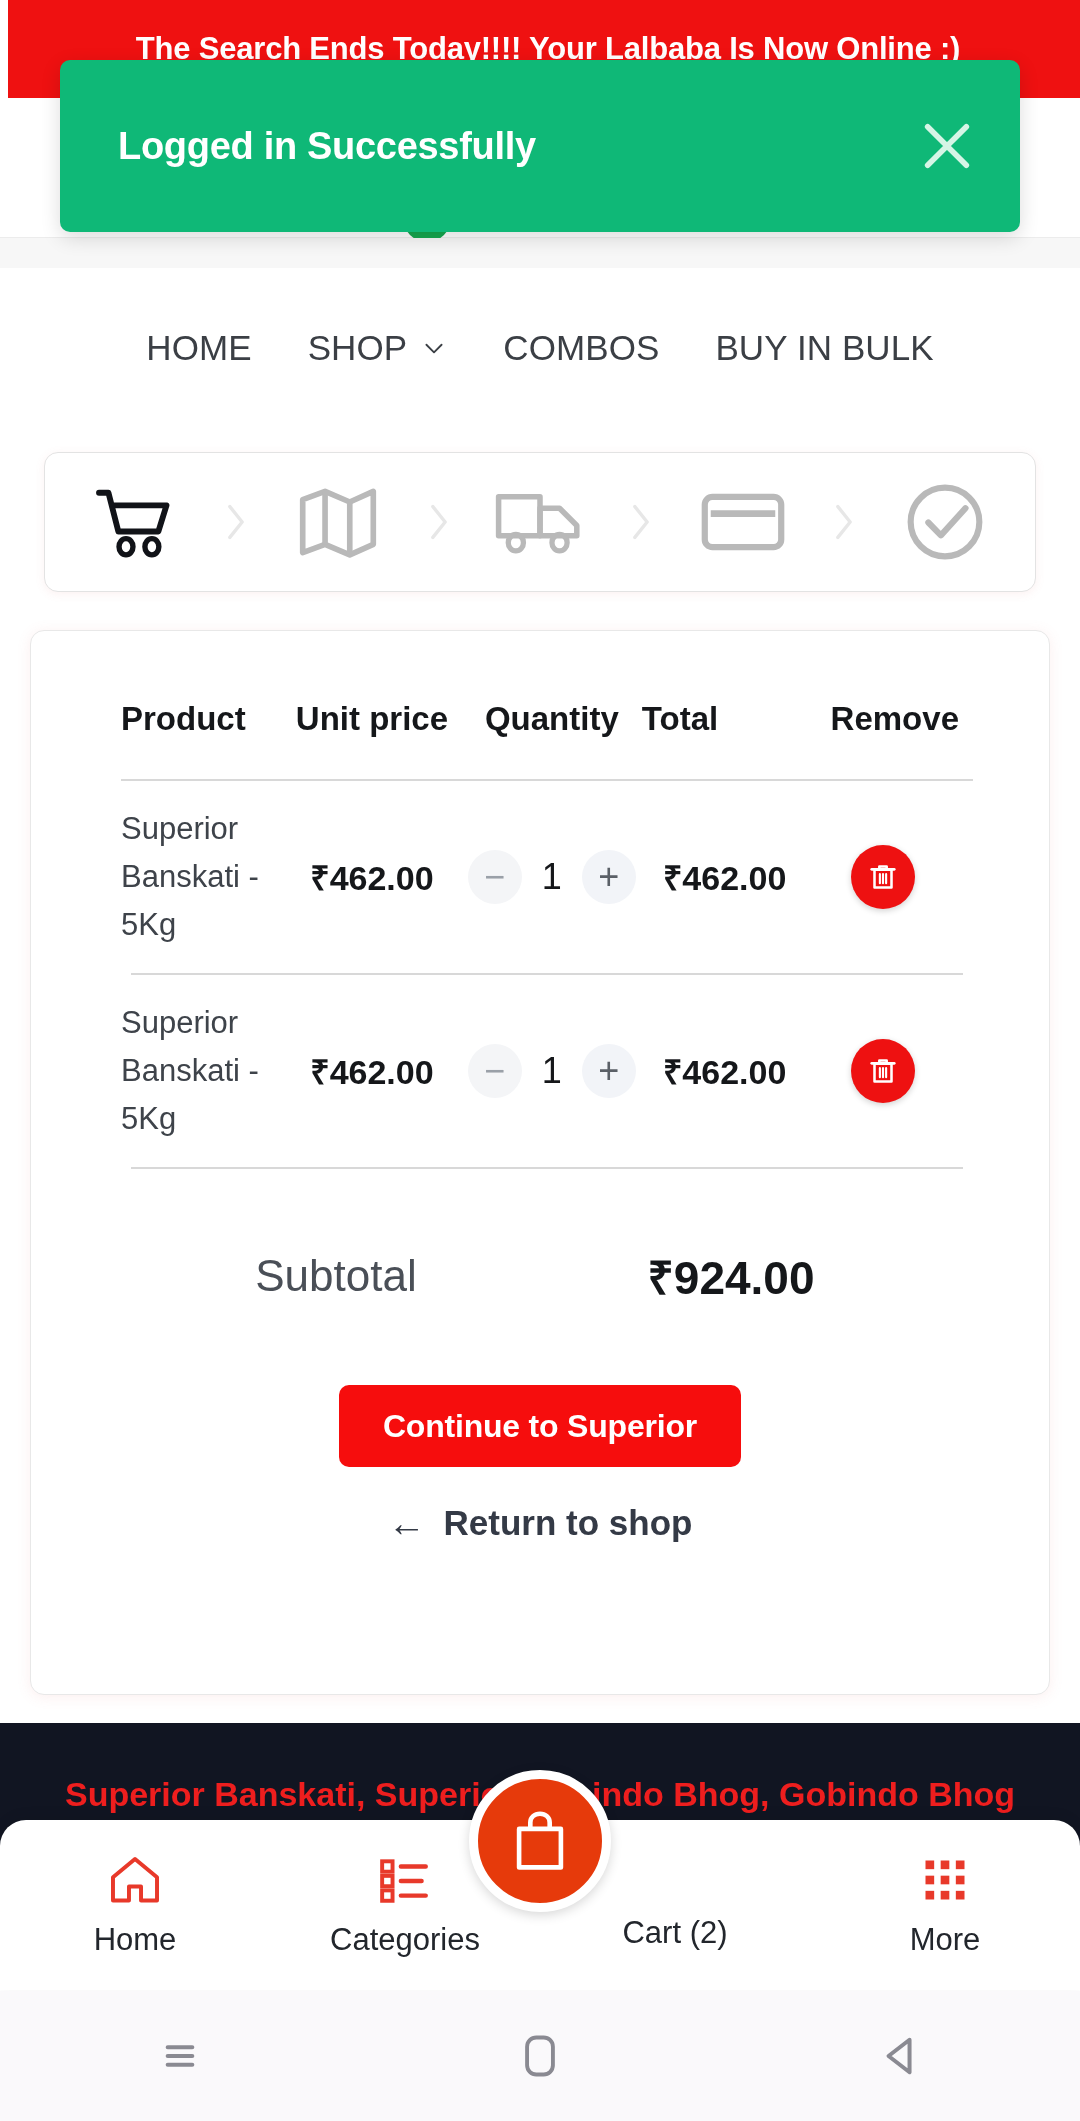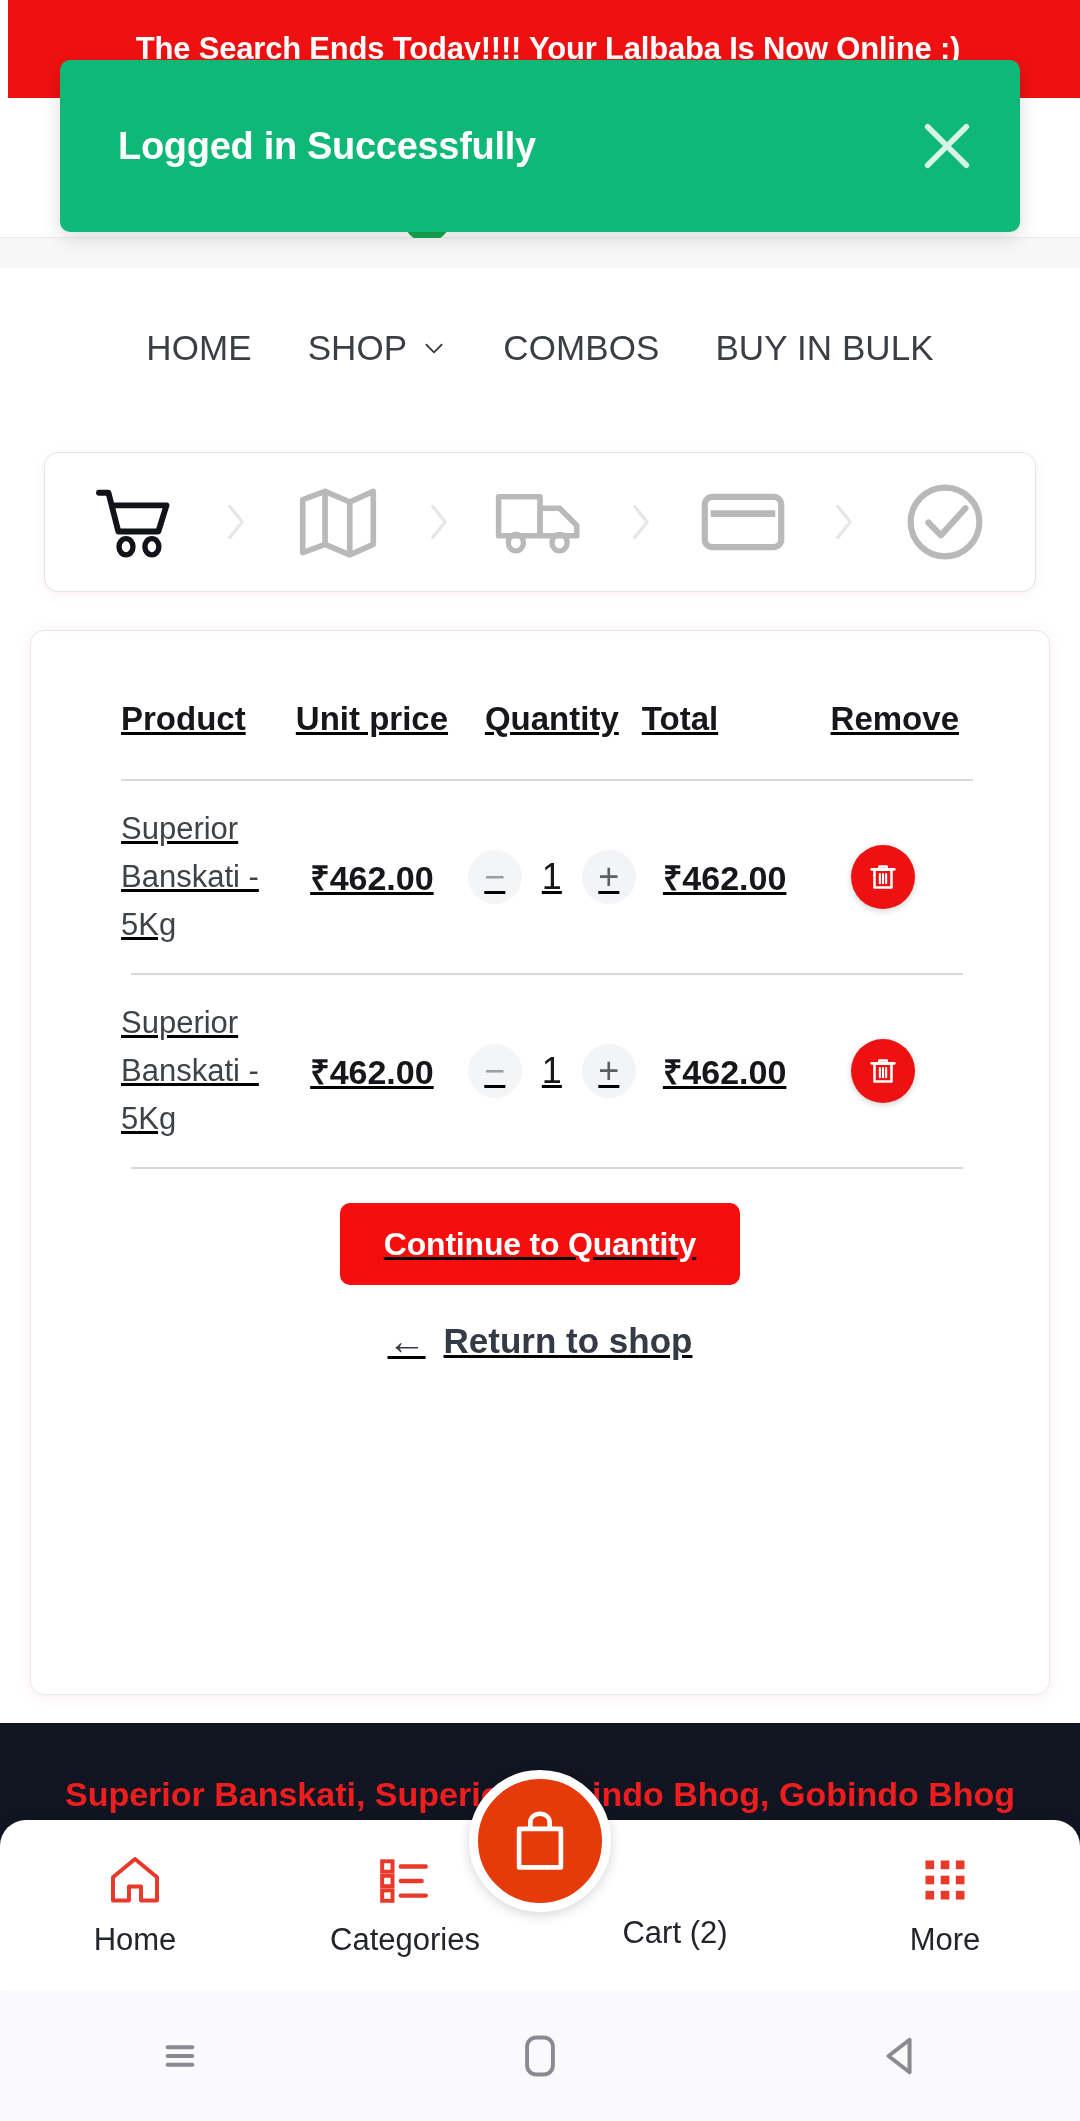--- a/index.html
+++ b/index.html
@@ -94,21 +94,21 @@
   .step-sep{ width:34px; height:44px; display:flex; align-items:center; justify-content:center; }
   .step-sep svg{ display:block; }
 
   
   .cart-card{
     position:absolute; left:30px; top:630px; width:1020px; height:1065px;
     background:#ffffff; border:1px solid #e8e8e8; border-radius:14px;
     box-shadow:0 2px 14px rgba(230,120,120,0.12);
     overflow:hidden;
   }
-  .cart-inner{ padding:0 90px;text-decoration:underline; }
+  .cart-inner{ padding:0 90px; }
 
   .cart-head{
     display:flex; align-items:center; height:120px; margin-top:28px;
   }
   .cart-head .th{
     color:#15171a; font-size:33px; font-weight:bold; white-space:nowrap;
   }
   .col-product{ width:170px; }
   .col-unit{ width:190px; text-align:center; }
   .col-qty{ width:190px; text-align:center; }
@@ -382,23 +382,27 @@
               <path d="M9.4 6.4 V4.6 H14.6 V6.4" stroke="#ffffff" stroke-width="1.8" stroke-linejoin="round"></path>
               <path d="M6 6.8 H18 V19.4 H6 Z" stroke="#ffffff" stroke-width="1.8" stroke-linejoin="round"></path>
               <path d="M9.8 10 V16.4 M12 10 V16.4 M14.2 10 V16.4" stroke="#ffffff" stroke-width="1.5" stroke-linecap="round"></path>
             </svg>
           </div>
         </div>
       </div>
 
       <div class="hrule inset"></div>
 
+      <div class="subtotal-row">
+        <div class="subtotal-label">Subtotal</div>
+        <div class="subtotal-value">₹924.00</div>
+      </div>
 
       <div class="actions">
-        <button class="btn-continue">Continue to Quantity</button>
+        <button class="btn-continue">Continue to Superior</button>
         <div class="return-link">
           <span class="return-arrow">←</span>
           <span>Return to shop</span>
         </div>
       </div>
 
     </div>
   </div>
 
   <div class="footer-dark">

